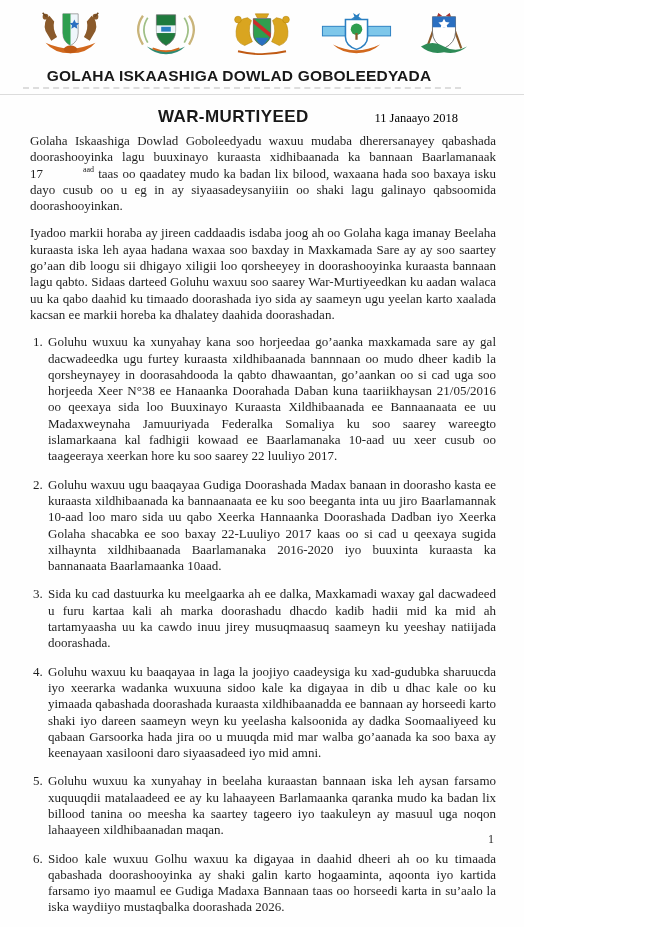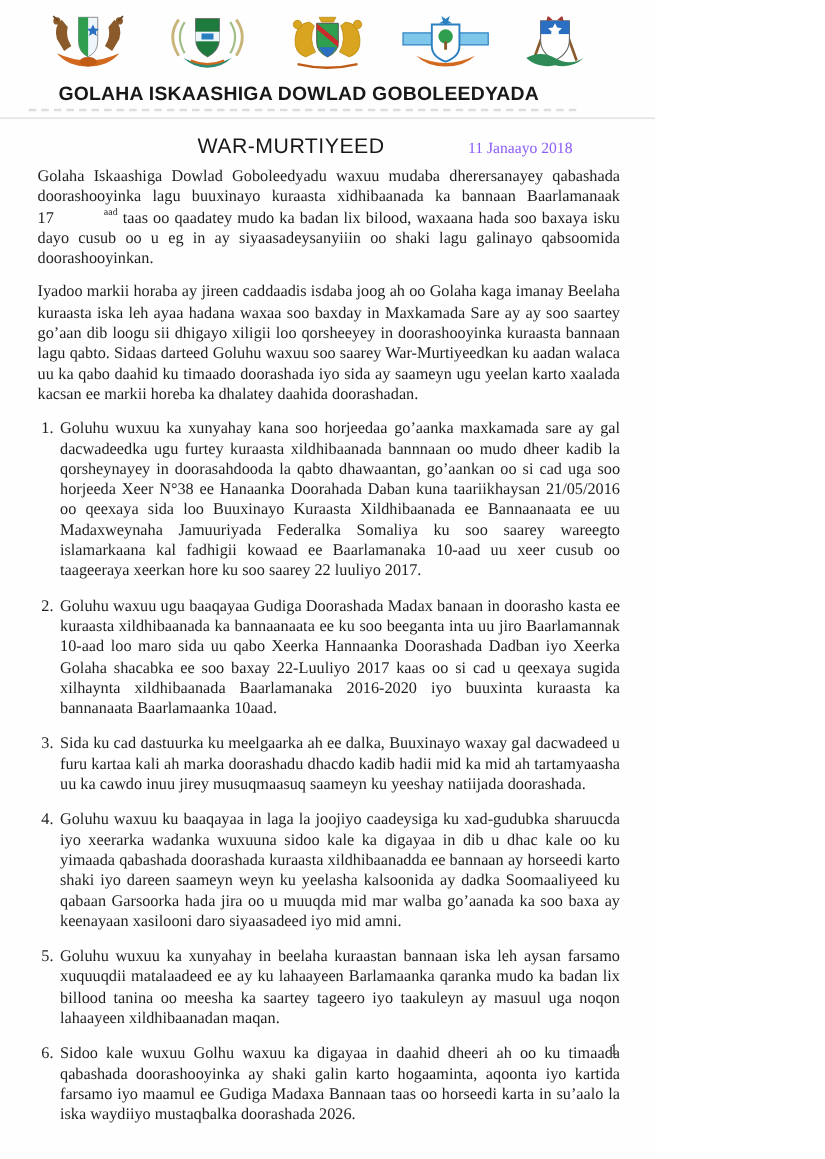--- a/index.html
+++ b/index.html
@@ -46,28 +46,28 @@
   
   .title-row{
     display:flex;
     justify-content:space-between;
     align-items:baseline;
     padding:12px 66px 0 158px;
   }
   .doc-title{
     margin:0;
     font-family:"Liberation Sans", sans-serif;
-    font-weight:normal;
+    font-weight:bold;
     font-size:17px;
     letter-spacing:0.4px;
     color:#181818;
   }
   .doc-date{
     font-size:12.5px;
-    color:#8b5cf6;
+    color:#000000;
   }
   
   .content{
     padding:6px 28px 0 30px;
     font-size:13px;
     line-height:16.3px;
     text-align:justify;
   }
   .content p{margin:0 0 11px 0;}
   sup{font-size:8px;line-height:0;margin-left:40px;}
@@ -187,21 +187,21 @@
     <div class="li">
       <span class="li-num">1.</span>
       <div class="li-text">Goluhu wuxuu ka xunyahay kana soo horjeedaa go’aanka  maxkamada sare ay gal dacwadeedka ugu furtey kuraasta xildhibaanada bannnaan oo mudo dheer kadib la qorsheynayey in doorasahdooda la qabto dhawaantan, go’aankan oo si cad uga soo horjeeda Xeer N°38 ee Hanaanka Doorahada Daban kuna taariikhaysan 21/05/2016 oo qeexaya sida loo Buuxinayo Kuraasta Xildhibaanada ee Bannaanaata ee uu Madaxweynaha Jamuuriyada Federalka Somaliya ku soo saarey wareegto islamarkaana kal fadhigii kowaad ee Baarlamanaka 10-aad uu xeer cusub oo taageeraya xeerkan hore ku soo saarey 22 luuliyo 2017.</div>
     </div>
     <div class="li">
       <span class="li-num">2.</span>
       <div class="li-text">Goluhu waxuu ugu baaqayaa Gudiga Doorashada Madax banaan in doorasho kasta ee kuraasta xildhibaanada ka bannaanaata ee ku soo beeganta inta uu jiro Baarlamannak 10-aad loo maro sida uu qabo Xeerka Hannaanka Doorashada Dadban iyo Xeerka Golaha shacabka ee soo baxay 22-Luuliyo 2017 kaas oo si cad u qeexaya sugida xilhaynta xildhibaanada Baarlamanaka 2016-2020 iyo buuxinta kuraasta ka bannanaata Baarlamaanka 10aad.</div>
     </div>
     <div class="li">
       <span class="li-num">3.</span>
-      <div class="li-text">Sida ku cad dastuurka ku meelgaarka ah ee dalka,  Buuxinayo waxay gal dacwadeed u furu kartaa kali ah marka doorashadu dhacdo kadib hadii mid ka mid ah tartamyaasha uu ka cawdo inuu jirey musuqmaasuq saameyn ku yeeshay natiijada doorashada.</div>
+      <div class="li-text">Sida ku cad dastuurka ku meelgaarka ah ee dalka,  Maxkamadi waxay gal dacwadeed u furu kartaa kali ah marka doorashadu dhacdo kadib hadii mid ka mid ah tartamyaasha uu ka cawdo inuu jirey musuqmaasuq saameyn ku yeeshay natiijada doorashada.</div>
     </div>
     <div class="li">
       <span class="li-num">4.</span>
       <div class="li-text">Goluhu waxuu ku baaqayaa in laga la joojiyo caadeysiga  ku xad-gudubka sharuucda iyo xeerarka wadanka wuxuuna sidoo kale ka digayaa in dib u dhac kale oo ku yimaada qabashada doorashada kuraasta xildhibaanadda ee bannaan ay horseedi karto shaki iyo dareen saameyn weyn ku yeelasha kalsoonida ay dadka Soomaaliyeed ku qabaan Garsoorka hada jira oo u muuqda mid mar walba go’aanada ka soo baxa ay keenayaan xasilooni daro siyaasadeed iyo mid amni.</div>
     </div>
     <div class="li">
       <span class="li-num">5.</span>
       <div class="li-text">Goluhu wuxuu ka xunyahay in beelaha kuraastan bannaan iska leh aysan farsamo xuquuqdii matalaadeed ee ay ku lahaayeen Barlamaanka qaranka mudo ka badan lix billood tanina oo meesha ka saartey tageero iyo taakuleyn ay masuul uga noqon lahaayeen xildhibaanadan maqan.</div>
     </div>
     <div class="li">

